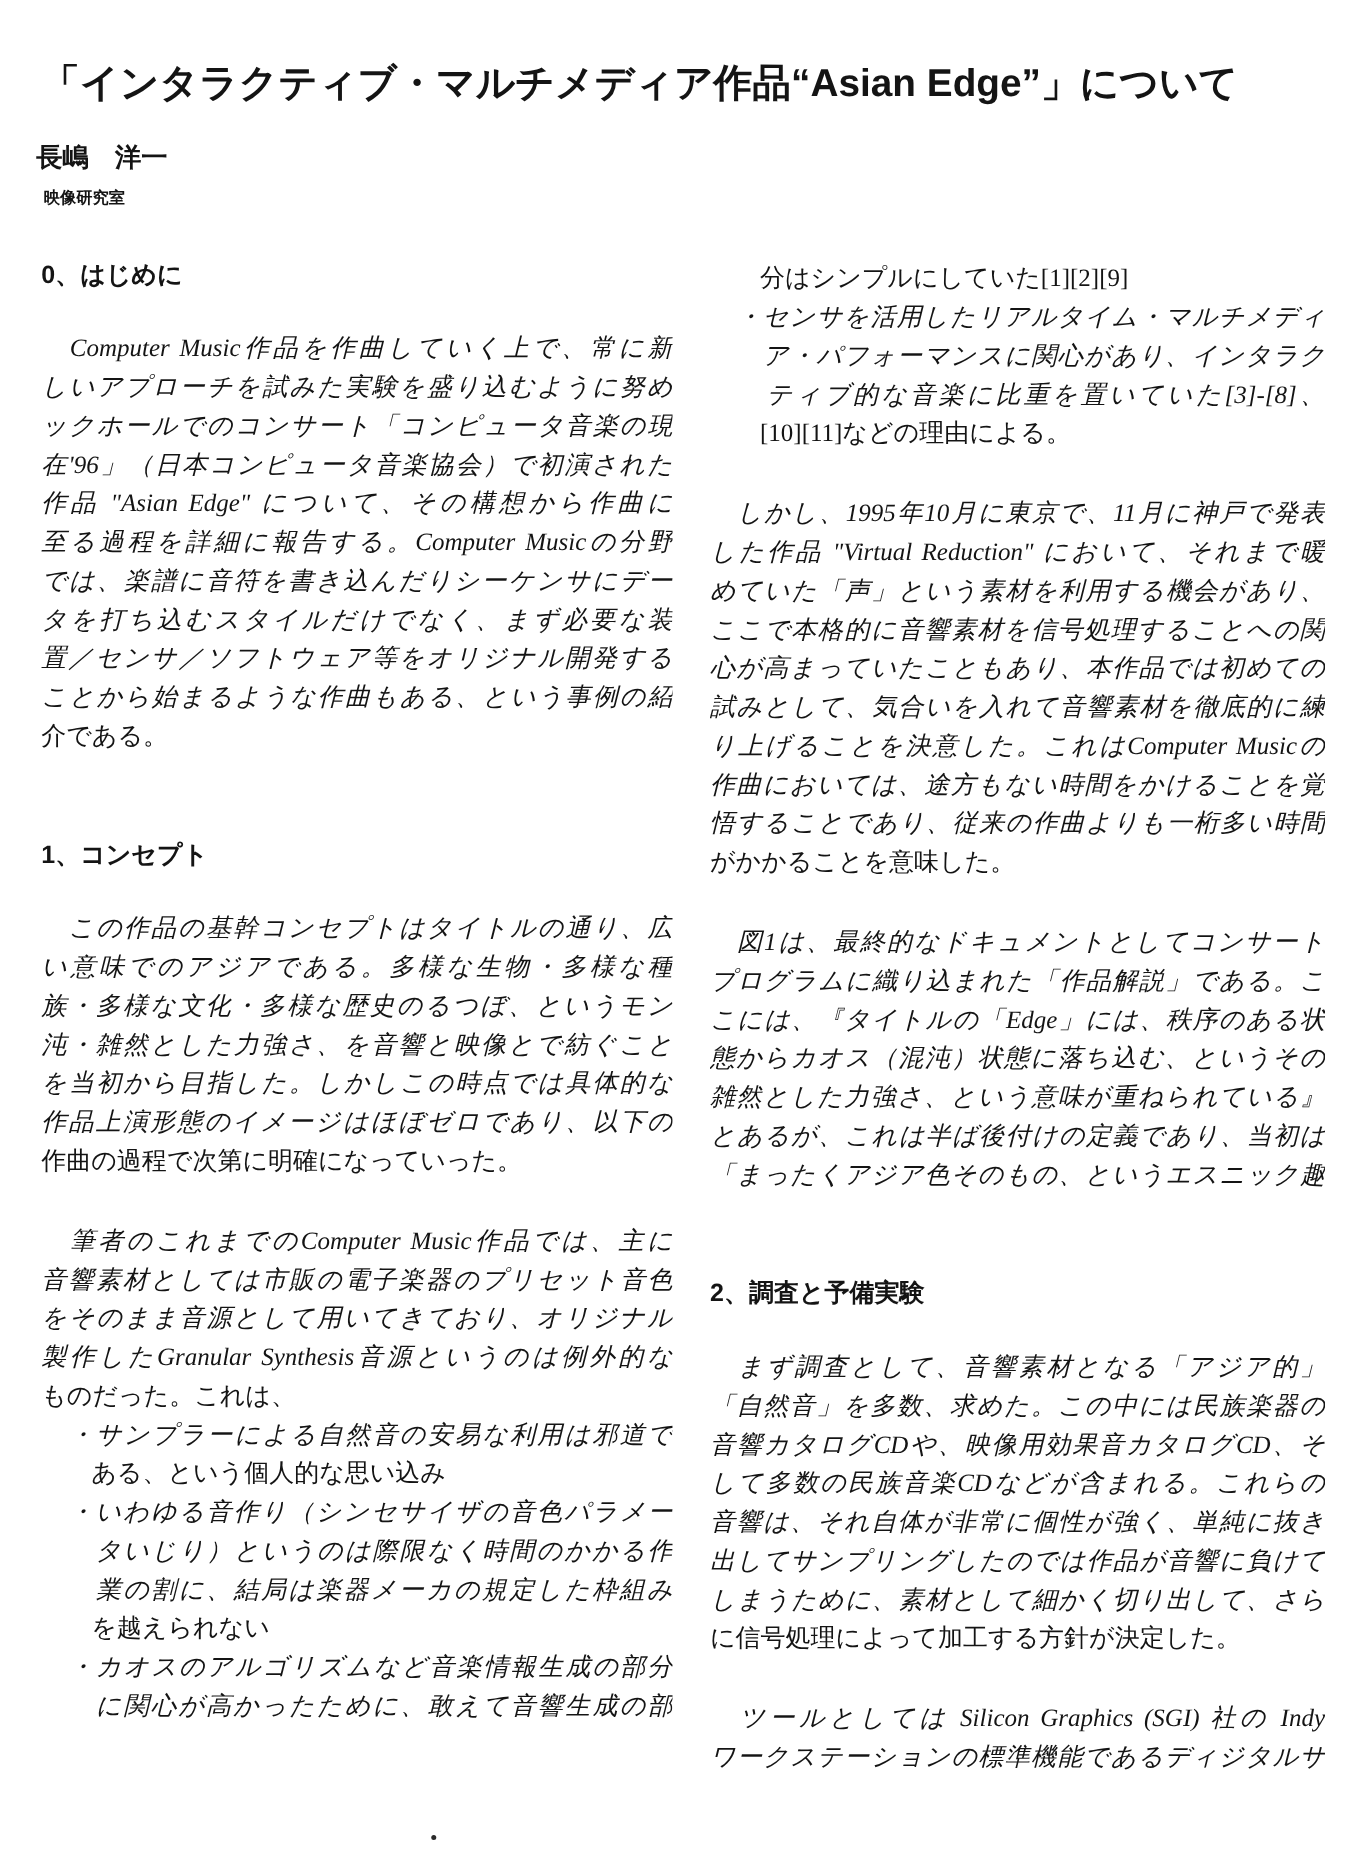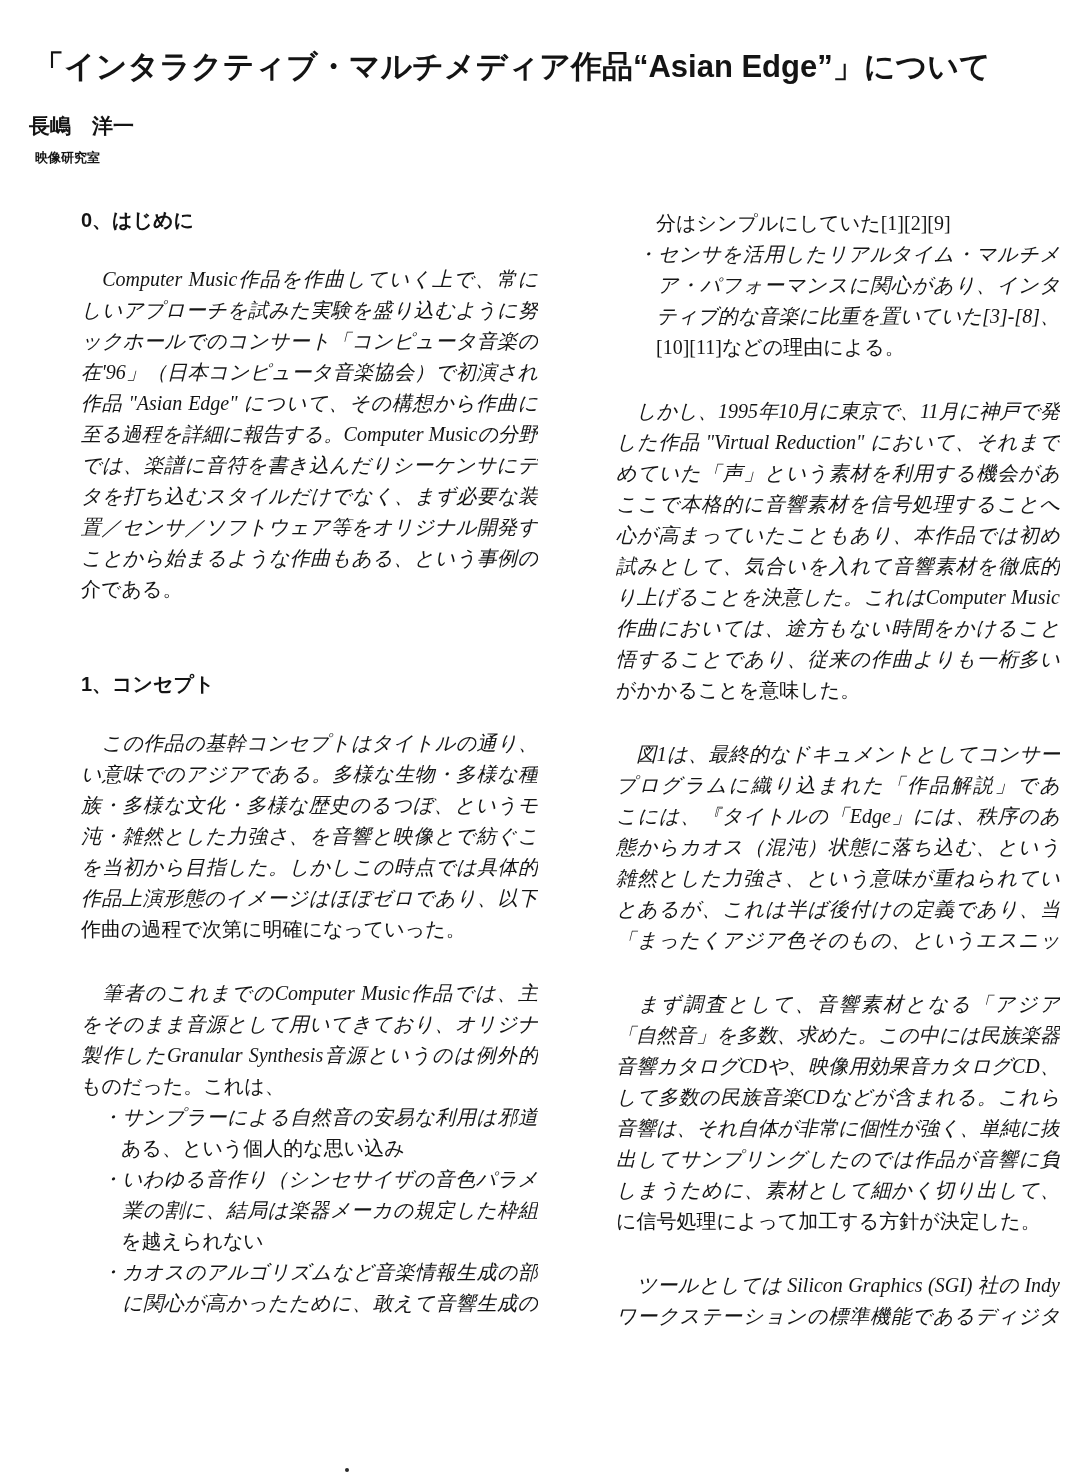--- a/index.html
+++ b/index.html
@@ -27,21 +27,21 @@
     font-family: "Liberation Sans", "DejaVu Sans", sans-serif;
     font-weight: 700; font-size: 13px;
   }
   .col {
     position: absolute; top: 200px;
     font-size: 20px; line-height: 31px;
   }
   .col.left  { left: 33px;  width: 505px; padding-top: 5px; }
   .col.right { left: 568px; width: 492px; padding-top: 8px; }
 
-  .col > .blk { margin-top: 33px; margin-left: 48px; }
+  .col > .blk { margin-top: 33px; }
   .col > .blk.heading { margin-top: 64px; }
   .col > .blk.heading + .blk { margin-top: 28px; }
   .col > .blk.bullet, .col > .blk.cont { margin-top: 0; }
   .col > .blk:first-child { margin-top: 0 !important; }
 
   .blk.heading {
     font-family: "Liberation Sans", "DejaVu Sans", sans-serif;
     font-weight: 700;
   }
   .line { min-height: 31px; height: 31px; overflow: hidden; }
@@ -88,30 +88,32 @@
       <div class="line fill">　この作品の基幹コンセプトはタイトルの通り、広</div>
       <div class="line fill">い意味でのアジアである。多様な生物・多様な種</div>
       <div class="line fill">族・多様な文化・多様な歴史のるつぼ、というモン</div>
       <div class="line fill">沌・雑然とした力強さ、を音響と映像とで紡ぐこと</div>
       <div class="line fill">を当初から目指した。しかしこの時点では具体的な</div>
       <div class="line fill">作品上演形態のイメージはほぼゼロであり、以下の</div>
       <div class="line">作曲の過程で次第に明確になっていった。</div>
     </div>
     <div class="blk para">
       <div class="line fill">　筆者のこれまでのComputer Music作品では、主に</div>
+      <div class="line fill">音響素材としては市販の電子楽器のプリセット音色</div>
       <div class="line fill">をそのまま音源として用いてきており、オリジナル</div>
       <div class="line fill">製作したGranular Synthesis音源というのは例外的な</div>
       <div class="line">ものだった。これは、</div>
     </div>
     <div class="blk bullet">
       <div class="line fill">　・サンプラーによる自然音の安易な利用は邪道で</div>
       <div class="line">　　ある、という個人的な思い込み</div>
     </div>
     <div class="blk bullet">
       <div class="line fill">　・いわゆる音作り（シンセサイザの音色パラメー</div>
+      <div class="line fill">　　タいじり）というのは際限なく時間のかかる作</div>
       <div class="line fill">　　業の割に、結局は楽器メーカの規定した枠組み</div>
       <div class="line">　　を越えられない</div>
     </div>
     <div class="blk bullet">
       <div class="line fill">　・カオスのアルゴリズムなど音楽情報生成の部分</div>
       <div class="line fill">　　に関心が高かったために、敢えて音響生成の部</div>
     </div>
   </div>
 <div id="right-col" class="col right">
     <div class="blk cont">
@@ -137,20 +139,23 @@
     </div>
     <div class="blk para">
       <div class="line fill">　図1は、最終的なドキュメントとしてコンサート</div>
       <div class="line fill">プログラムに織り込まれた「作品解説」である。こ</div>
       <div class="line fill">こには、『タイトルの「Edge」には、秩序のある状</div>
       <div class="line fill">態からカオス（混沌）状態に落ち込む、というその</div>
       <div class="line fill">雑然とした力強さ、という意味が重ねられている』</div>
       <div class="line fill">とあるが、これは半ば後付けの定義であり、当初は</div>
       <div class="line fill">「まったくアジア色そのもの、というエスニック趣</div>
     </div>
+    <div class="blk heading">
+      <div class="line">2、調査と予備実験</div>
+    </div>
     <div class="blk para">
       <div class="line fill">　まず調査として、音響素材となる「アジア的」</div>
       <div class="line fill">「自然音」を多数、求めた。この中には民族楽器の</div>
       <div class="line fill">音響カタログCDや、映像用効果音カタログCD、そ</div>
       <div class="line fill">して多数の民族音楽CDなどが含まれる。これらの</div>
       <div class="line fill">音響は、それ自体が非常に個性が強く、単純に抜き</div>
       <div class="line fill">出してサンプリングしたのでは作品が音響に負けて</div>
       <div class="line fill">しまうために、素材として細かく切り出して、さら</div>
       <div class="line">に信号処理によって加工する方針が決定した。</div>
     </div>

